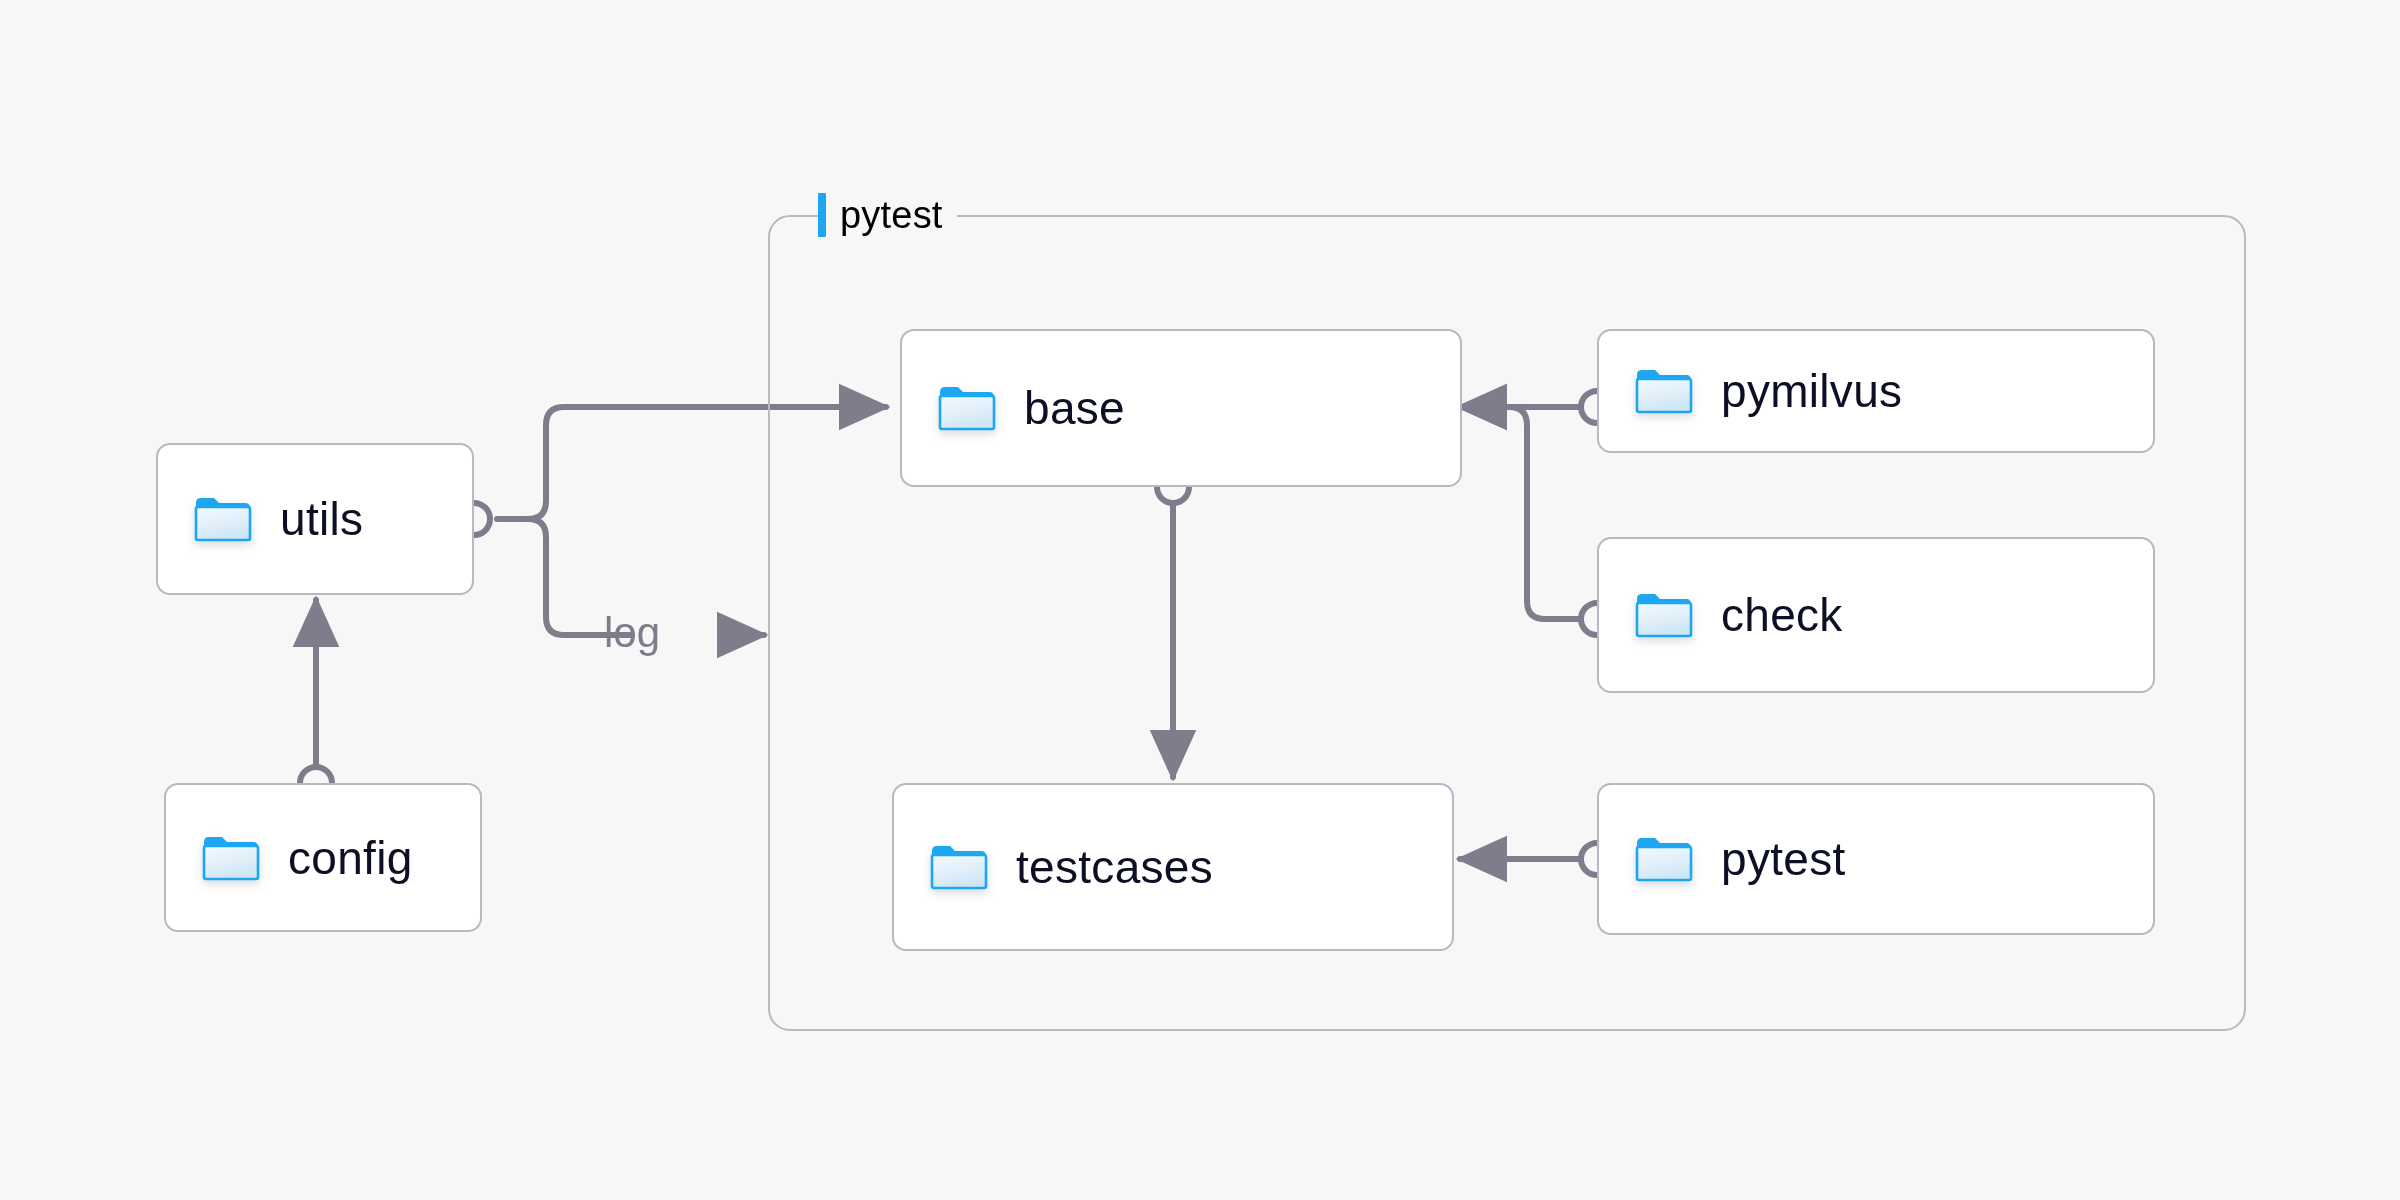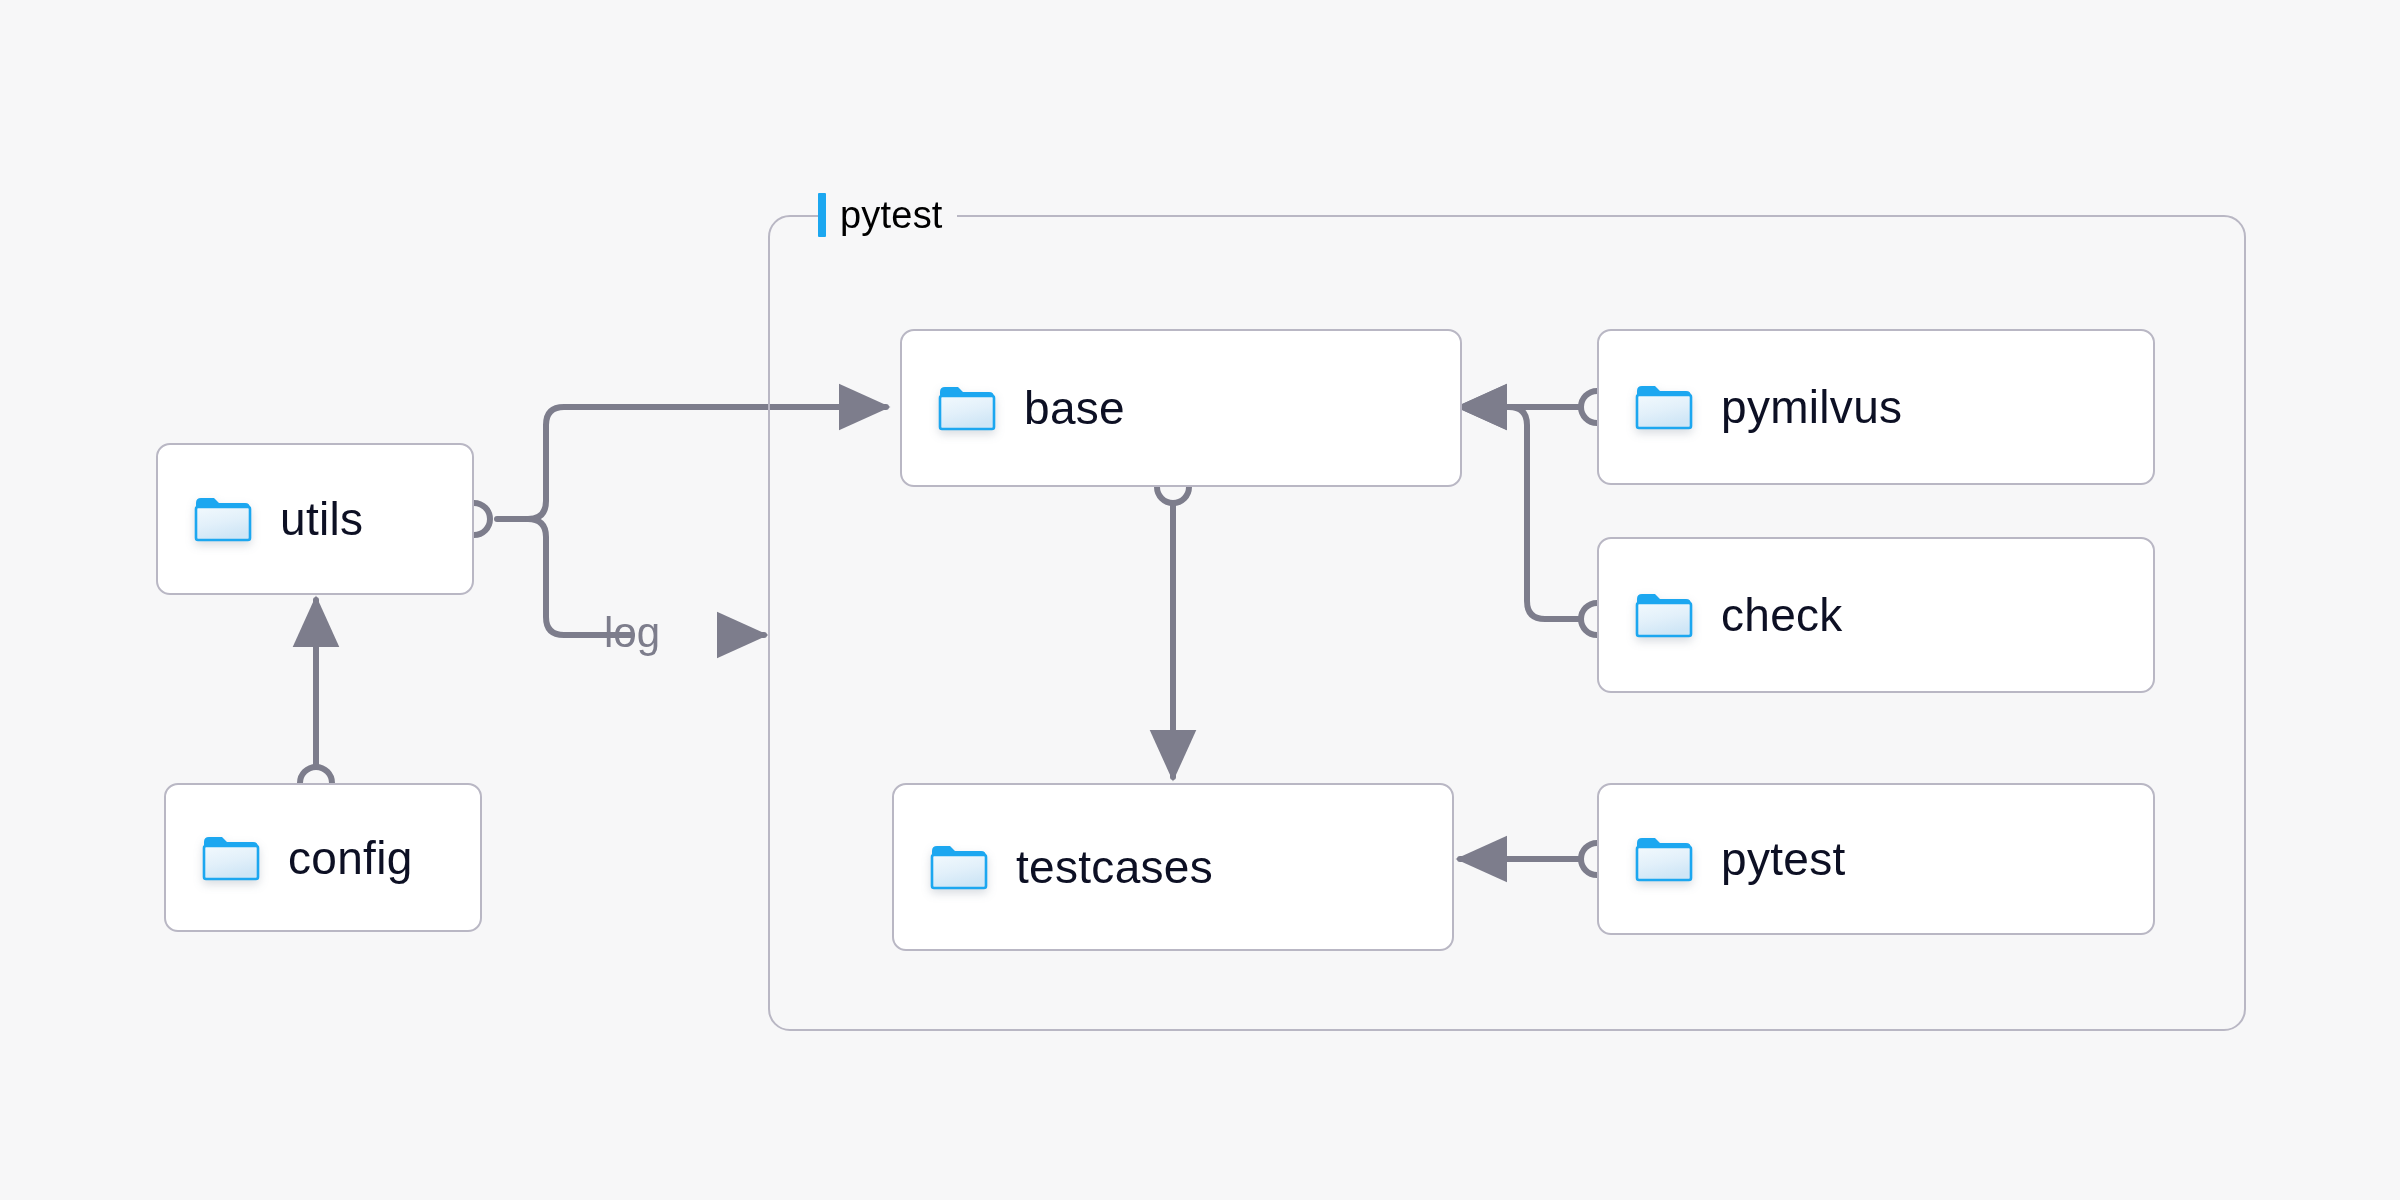--- a/index.html
+++ b/index.html
@@ -175,21 +175,21 @@
   <div class="node" style="left:892px; top:783px; width:562px; height:168px;">
     <span class="folder-icon">
       <svg viewBox="0 0 58 48" width="58" height="48">
         <path d="M2 8 Q2 3 7 3 L20 3 L25 8 L51 8 Q56 8 56 13 L56 15 L2 15 Z" fill="#1ca7f0"></path>
         <rect x="2" y="12" width="54" height="33" rx="2" fill="url(#folderBody)" stroke="#1ca7f0" stroke-width="2.6"></rect>
       </svg>
     </span>
     <span class="node-label">testcases</span>
   </div>
 
-  <div class="node" style="left:1597px; top:329px; width:558px; height:156px;text-align:center;">
+  <div class="node" style="left:1597px; top:329px; width:558px; height:124px;text-align:center;">
     <span class="folder-icon">
       <svg viewBox="0 0 58 48" width="58" height="48">
         <path d="M2 8 Q2 3 7 3 L20 3 L25 8 L51 8 Q56 8 56 13 L56 15 L2 15 Z" fill="#1ca7f0"></path>
         <rect x="2" y="12" width="54" height="33" rx="2" fill="url(#folderBody)" stroke="#1ca7f0" stroke-width="2.6"></rect>
       </svg>
     </span>
     <span class="node-label">pymilvus</span>
   </div>
 
   <div class="node" style="left:1597px; top:537px; width:558px; height:156px;">

